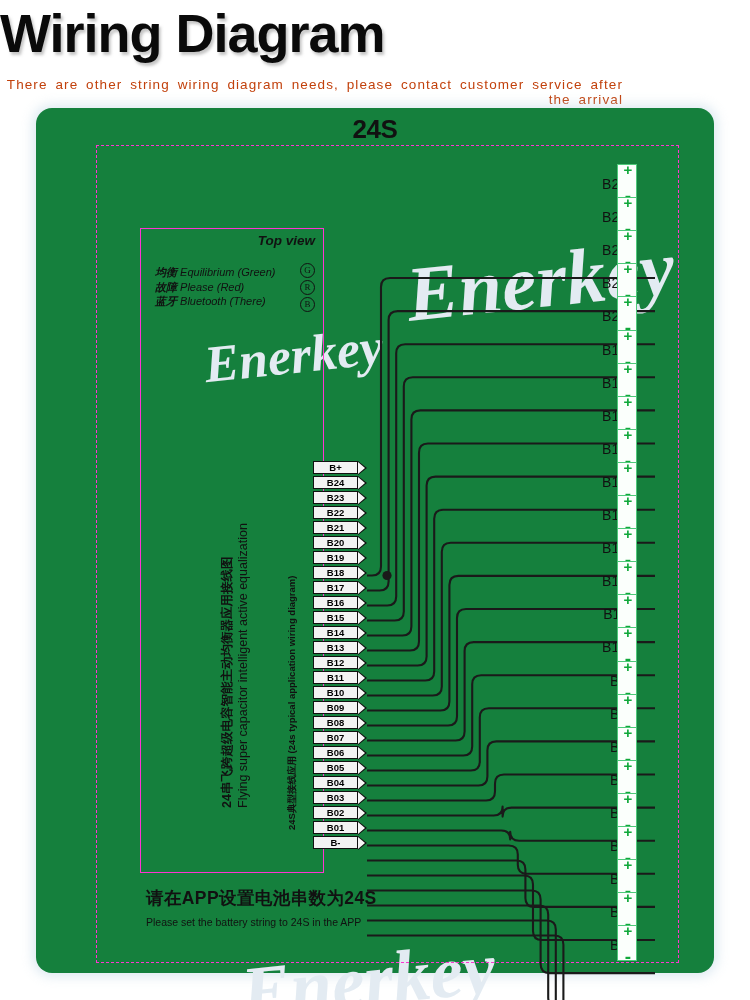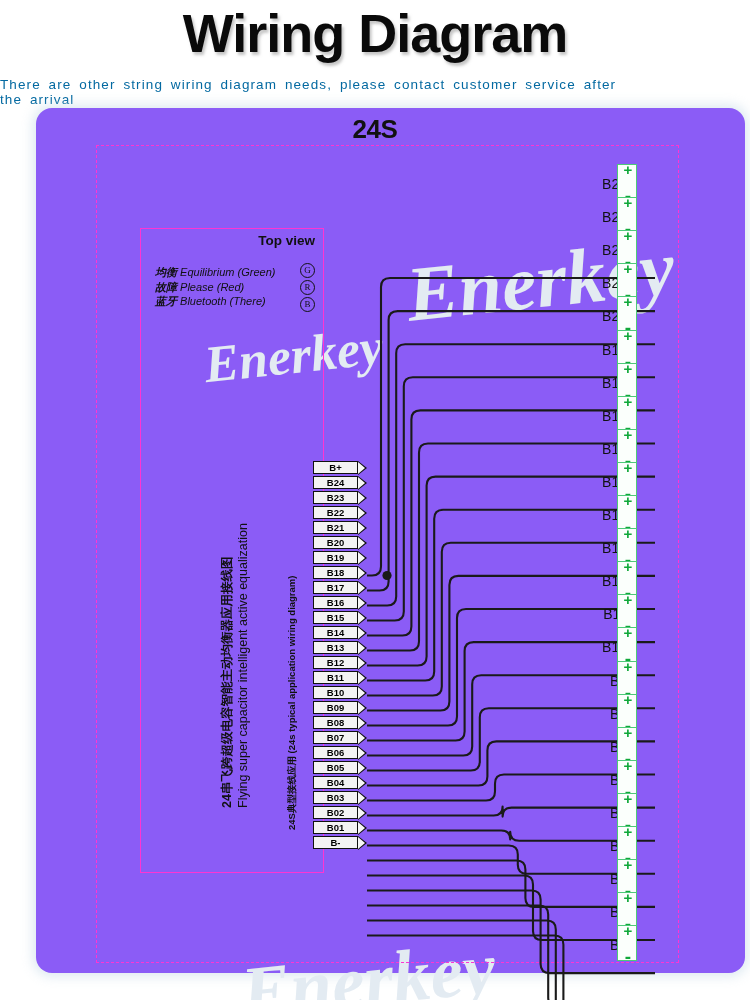--- a/index.html
+++ b/index.html
@@ -8,45 +8,44 @@
     background:#ffffff;
     font-family:"Liberation Sans", sans-serif;
     overflow:hidden;
     position:relative;
   }
   #root{position:absolute;left:0;top:0;width:750px;height:1000px;}
 
   
   .title{
     position:absolute;left:0;top:2px;width:750px;
-    text-align:center;
+    text-align:left;
     font-size:54px;
     font-weight:bold;
     letter-spacing:-1px;
     color:#0a0a0a;
     font-family:"Liberation Sans", sans-serif;
     text-shadow:2px 3px 3px rgba(150,150,150,0.55);
   }
   .subtitle{
     position:absolute;left:0;top:77px;width:623px;
-    text-align:left;
+    text-align:right;
     font-size:13.5px;
-    color:#0369a1;
+    color:#c2410c;
     letter-spacing:1.1px;
     word-spacing:3px;
   }
 
   
   .card{
     position:absolute;left:36px;top:108px;
     width:678px;height:865px;
-    background:#8b5cf6;
+    background:#15803d;
     border-radius:16px;
     box-shadow:0 0 11px 4px rgba(186,211,226,0.45);
-    padding-left:31px;
   }
   .card-title{
     position:absolute;left:0;top:6px;width:678px;
     text-align:center;
     font-size:26px;font-weight:bold;color:#111;
     letter-spacing:-0.5px;
   }
 
   
   .dashed-frame{
@@ -59,21 +58,21 @@
   
   .bms-box{
     position:absolute;left:104px;top:120px;
     width:184px;height:645px;
     border:1.5px solid #ff34d2;
     box-sizing:border-box;
     background:transparent;
   }
   .topview{
     position:absolute;right:8px;top:4px;
-    font-size:13.5px;font-weight:bold;color:#111;
+    font-size:13.5px;font-weight:bold;color:#111;font-style:italic;
   }
   .legend{
     position:absolute;left:14px;top:36px;
     font-size:11px;color:#111;
     line-height:14.5px;
     white-space:nowrap;
     font-style:italic;
   }
   .legend .cn{font-weight:bold;}
   .legend-marks{
@@ -259,20 +258,24 @@
         <div class="pin">B07</div>
         <div class="pin">B06</div>
         <div class="pin">B05</div>
         <div class="pin">B04</div>
         <div class="pin">B03</div>
         <div class="pin">B02</div>
         <div class="pin">B01</div>
         <div class="pin">B-</div>
       </div>
 
+    <div class="appnote">
+      <div class="cn">请在APP设置电池串数为24S</div>
+      <div class="en">Please set the battery string to 24S in the APP</div>
+    </div>
 
     <svg class="wires" id="wire-svg">
         <path d="M 331 467.5 H 336 Q 345 467.5 345 458.5 V 179 Q 345 170 354 170 H 619" fill="none" stroke="#1a1a1a" stroke-width="2.1" stroke-linejoin="round" stroke-linecap="butt"></path>
         <path d="M 331 482.5 H 343.6 Q 352.6 482.5 352.6 473.5 V 212.1 Q 352.6 203.1 361.6 203.1 H 619" fill="none" stroke="#1a1a1a" stroke-width="2.1" stroke-linejoin="round" stroke-linecap="butt"></path>
         <path d="M 331 497.5 H 351.2 Q 360.2 497.5 360.2 488.5 V 245.2 Q 360.2 236.2 369.2 236.2 H 619" fill="none" stroke="#1a1a1a" stroke-width="2.1" stroke-linejoin="round" stroke-linecap="butt"></path>
         <path d="M 331 512.5 H 358.8 Q 367.8 512.5 367.8 503.5 V 278.3 Q 367.8 269.3 376.8 269.3 H 619" fill="none" stroke="#1a1a1a" stroke-width="2.1" stroke-linejoin="round" stroke-linecap="butt"></path>
         <path d="M 331 527.5 H 366.4 Q 375.4 527.5 375.4 518.5 V 311.4 Q 375.4 302.4 384.4 302.4 H 619" fill="none" stroke="#1a1a1a" stroke-width="2.1" stroke-linejoin="round" stroke-linecap="butt"></path>
         <path d="M 331 542.5 H 374 Q 383 542.5 383 533.5 V 344.5 Q 383 335.5 392 335.5 H 619" fill="none" stroke="#1a1a1a" stroke-width="2.1" stroke-linejoin="round" stroke-linecap="butt"></path>
         <path d="M 331 557.5 H 381.6 Q 390.6 557.5 390.6 548.5 V 377.6 Q 390.6 368.6 399.6 368.6 H 619" fill="none" stroke="#1a1a1a" stroke-width="2.1" stroke-linejoin="round" stroke-linecap="butt"></path>
         <path d="M 331 572.5 H 389.2 Q 398.2 572.5 398.2 563.5 V 410.70000000000005 Q 398.2 401.70000000000005 407.2 401.70000000000005 H 619" fill="none" stroke="#1a1a1a" stroke-width="2.1" stroke-linejoin="round" stroke-linecap="butt"></path>

